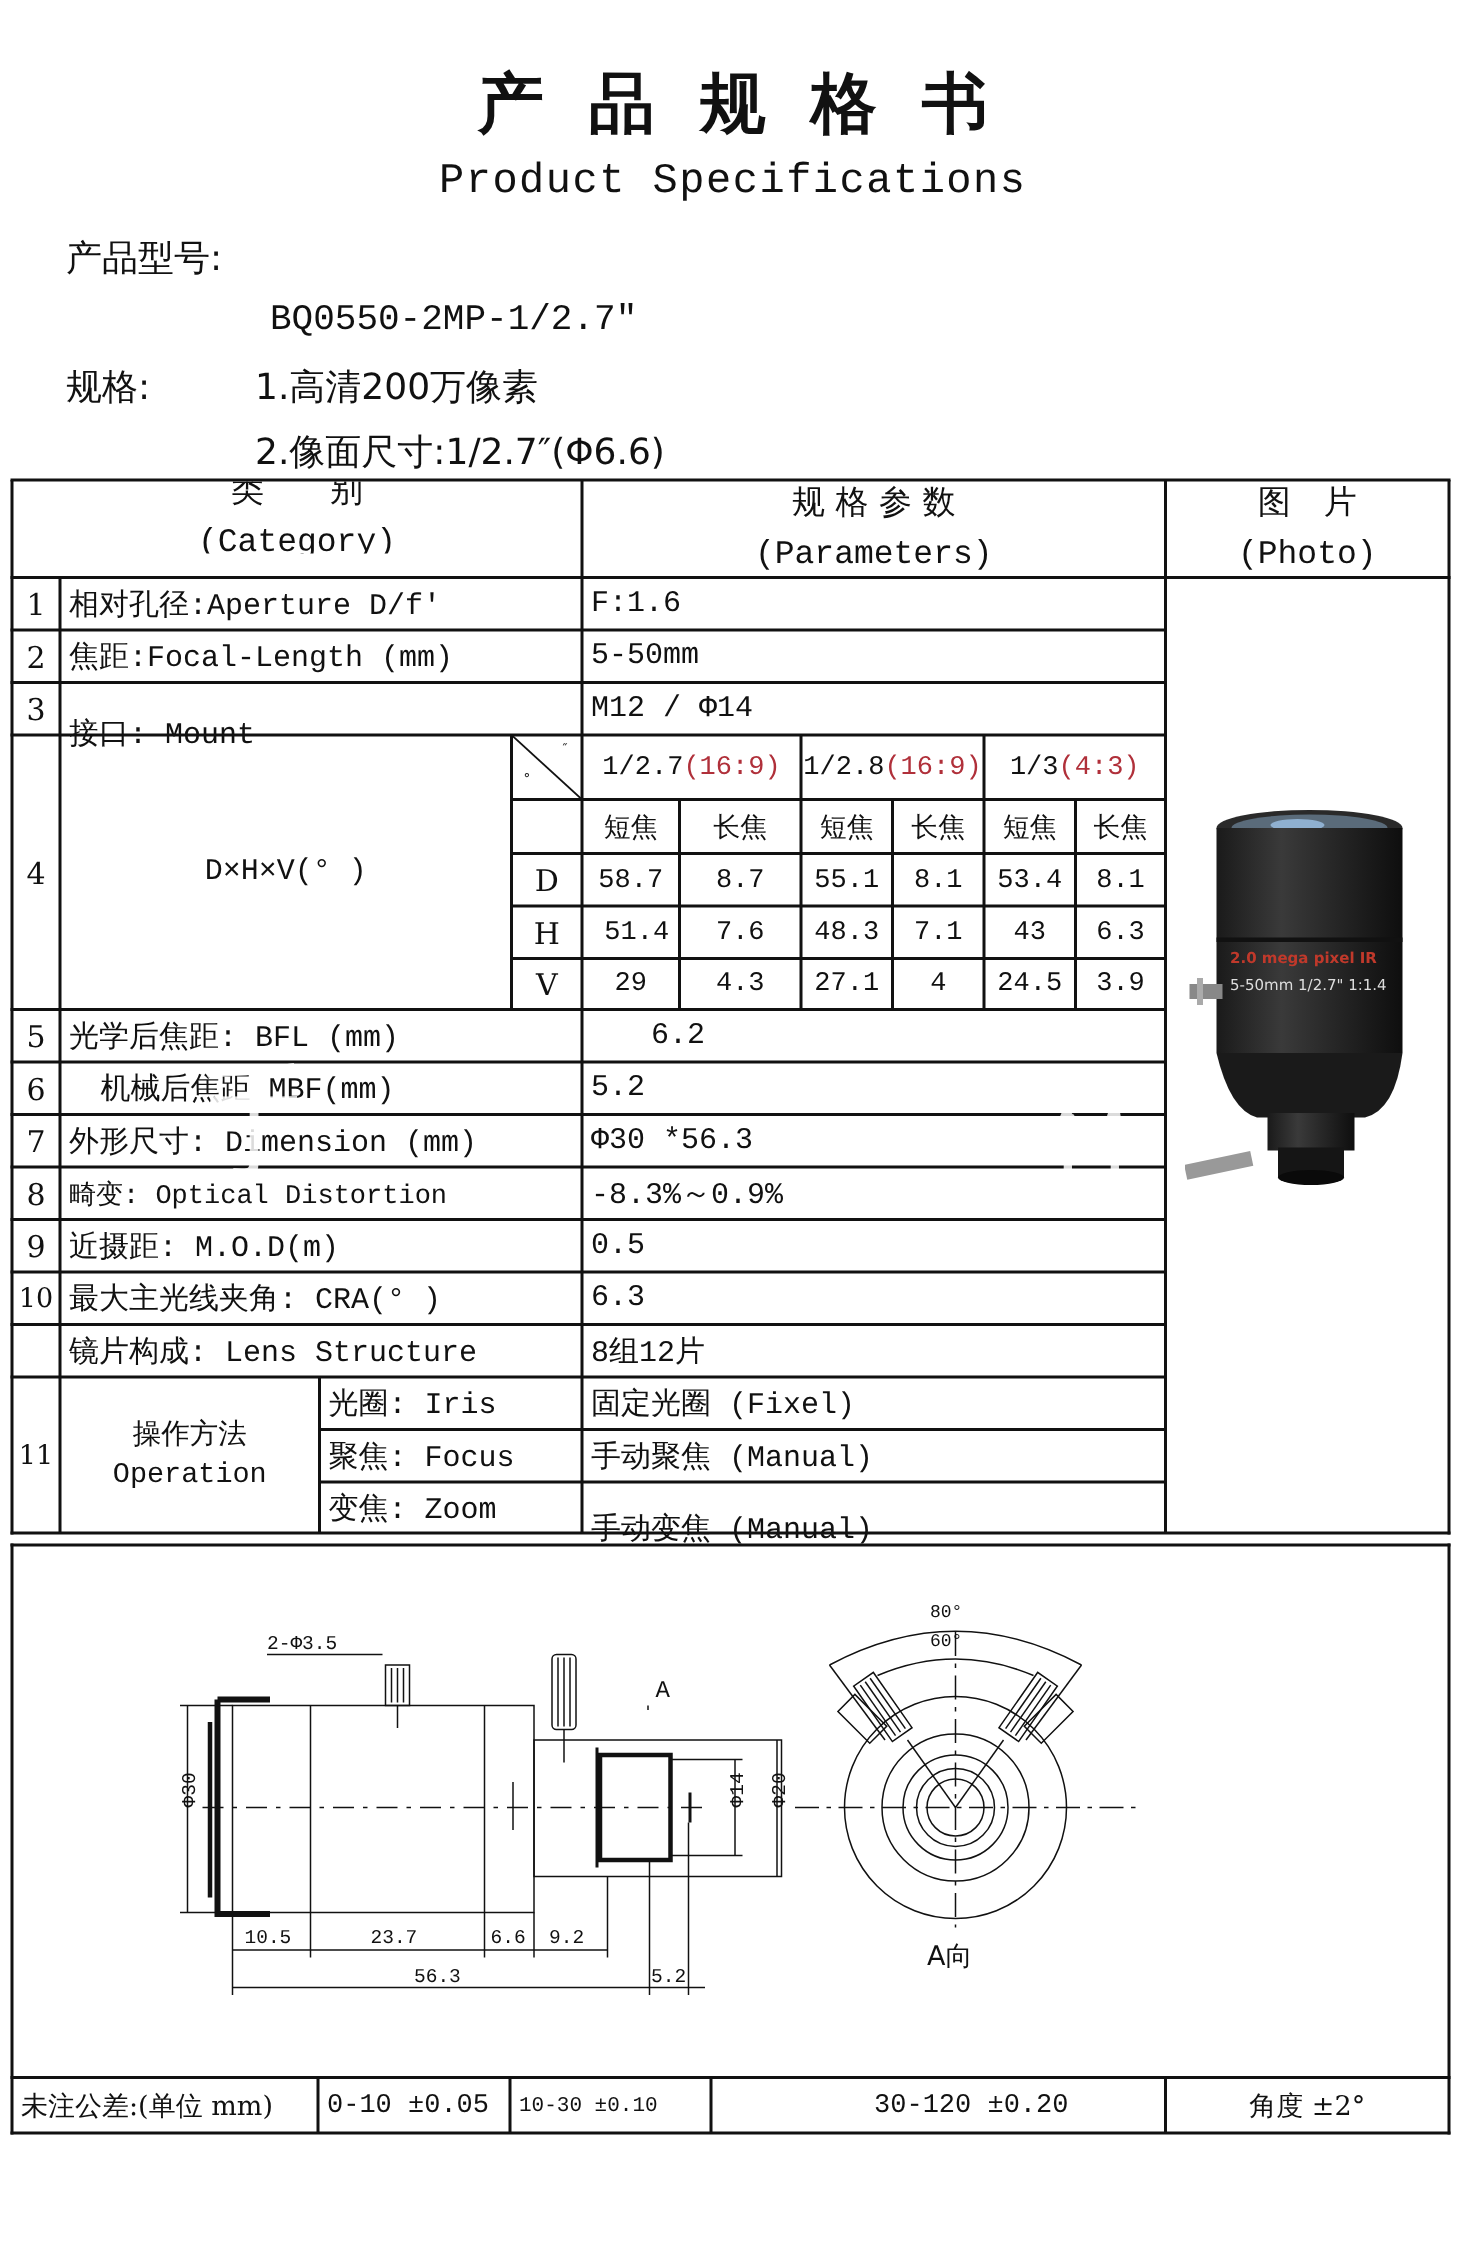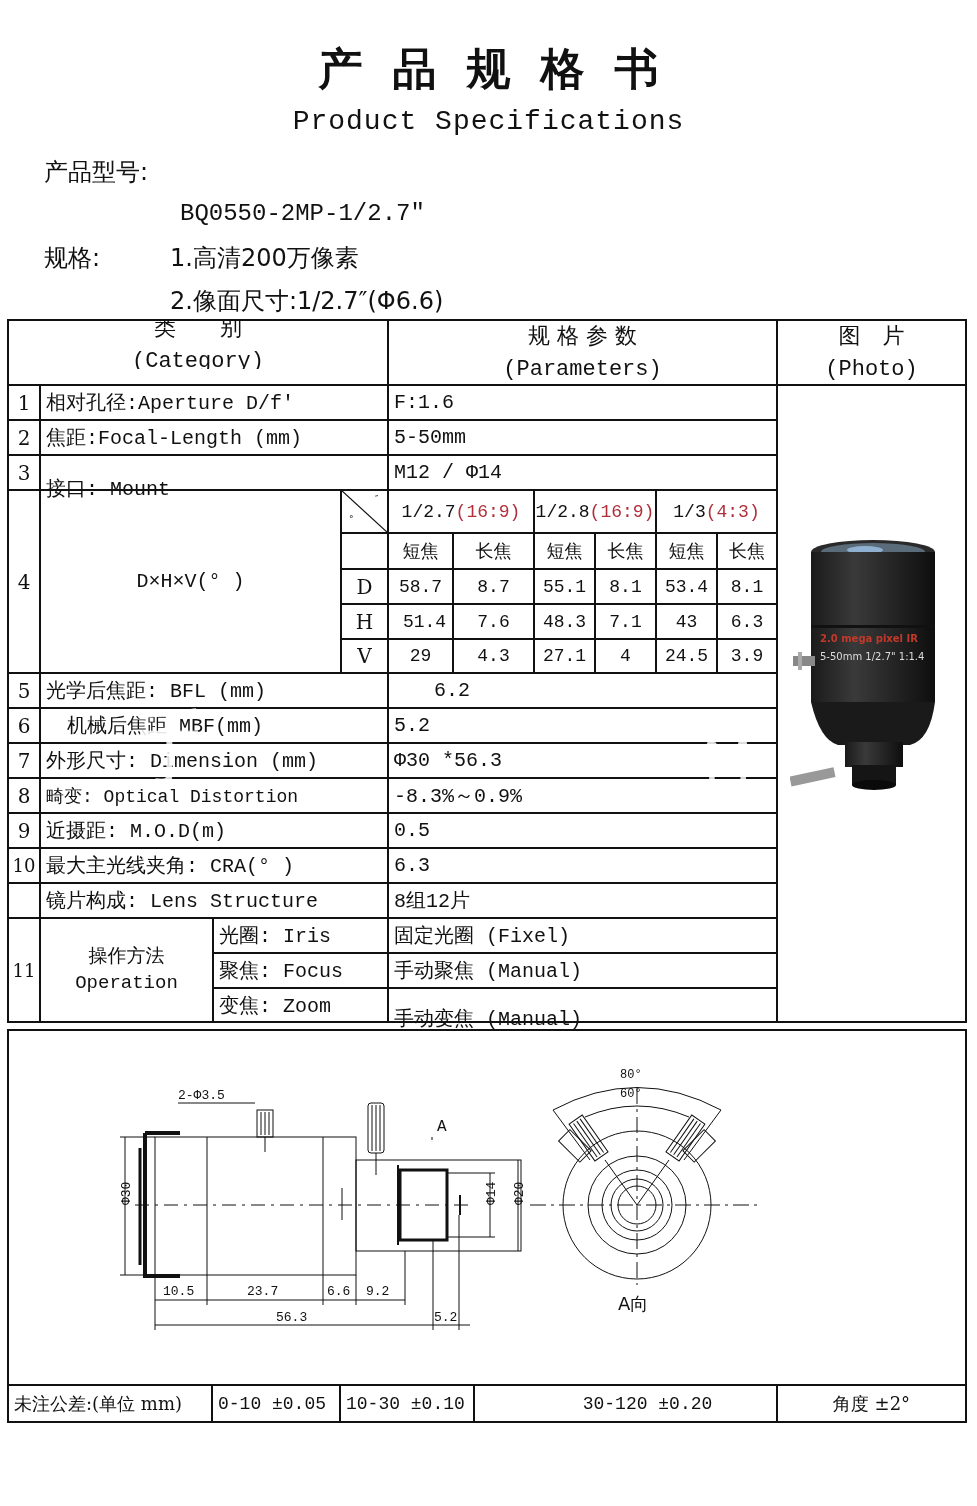--- a/index.html
+++ b/index.html
@@ -334,15 +334,15 @@
 </svg>
 
 <div class="line-h" style="left:7px; width:960px; top:1384px;"></div>
 <div class="line-h" style="left:7px; width:960px; top:1421px;"></div>
 <div class="line-v" style="left:211px; top:1385px; height:37px;"></div>
 <div class="line-v" style="left:339px; top:1385px; height:37px;"></div>
 <div class="line-v" style="left:473px; top:1385px; height:37px;"></div>
 <div class="line-v" style="left:776px; top:1385px; height:37px;"></div>
 <div class="cell l" style="left:9px; top:1386px; width:202px; height:35px; font-size:18px;">未注公差:(单位 mm)</div>
 <div class="cell l mono" style="left:213px; top:1386px; width:126px; height:35px; font-size:18px;">0-10 ±0.05</div>
-<div class="cell l mono" style="left:341px; top:1386px; width:136px; height:35px; font-size:18px;">10-30 ±0.10</div>
+<div class="cell l mono" style="left:341px; top:1386px; width:136px; height:35px; font-size:14px;">10-30 ±0.10</div>
 <div class="cell c mono" style="left:475px; top:1386px; width:301px; height:35px; font-size:18px;padding-left:44px;">30-120 ±0.20</div>
 <div class="cell c" style="left:778px; top:1386px; width:187px; height:35px; font-size:18px;">角度 ±2°</div>
 
 </body></html>

